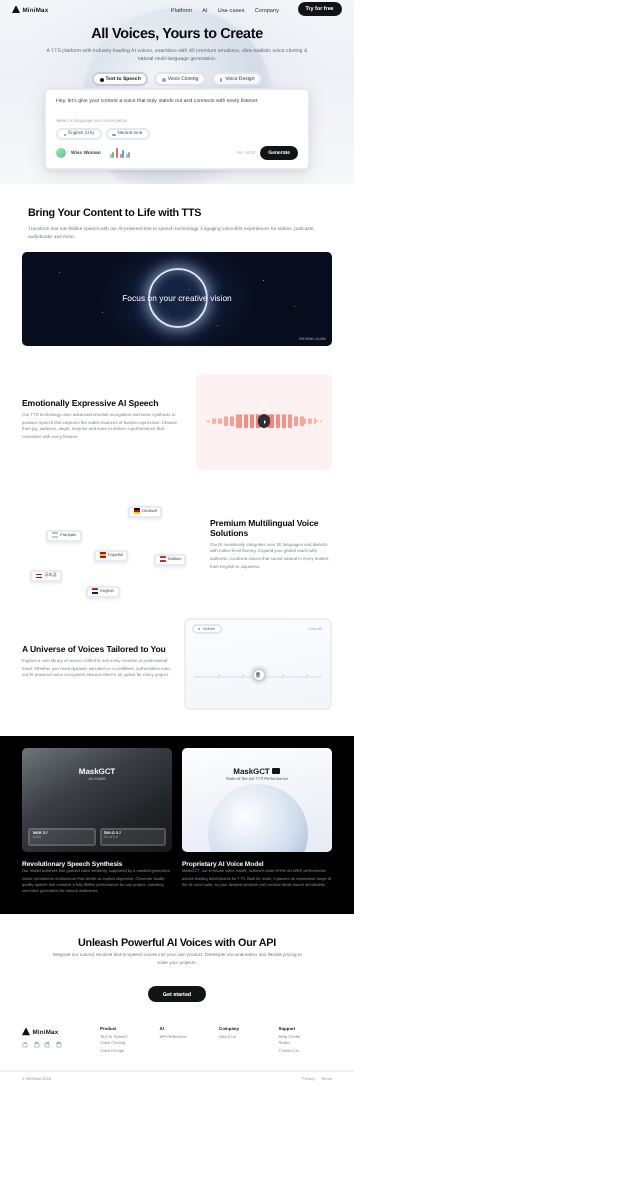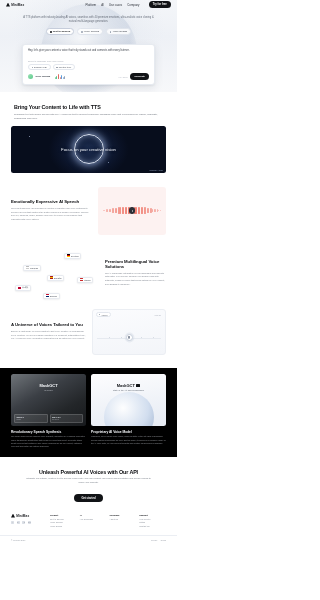--- a/index.html
+++ b/index.html
@@ -301,20 +301,21 @@
       <div class="nav-links">
         <span class="nav-link">Platform</span>
         <span class="nav-link">AI</span>
         <span class="nav-link">Use cases</span>
         <span class="nav-link">Company</span>
       </div>
       <div class="nav-cta">Try for free</div>
     </nav>
 
     <div class="hero-body">
+      <h1 class="hero-title">All Voices, Yours to Create</h1>
       <p class="hero-sub">A TTS platform with industry-leading AI voices, seamless with 40 premium emotions, ultra-realistic voice cloning &amp; natural multi-language generation.</p>
       <div class="hero-chips">
         <div class="chip active">
           <span class="chip-dot"></span>
           <span>Text to Speech</span>
         </div>
         <div class="chip">
           <span class="chip-dot"></span>
           <span>Voice Cloning</span>
         </div>

